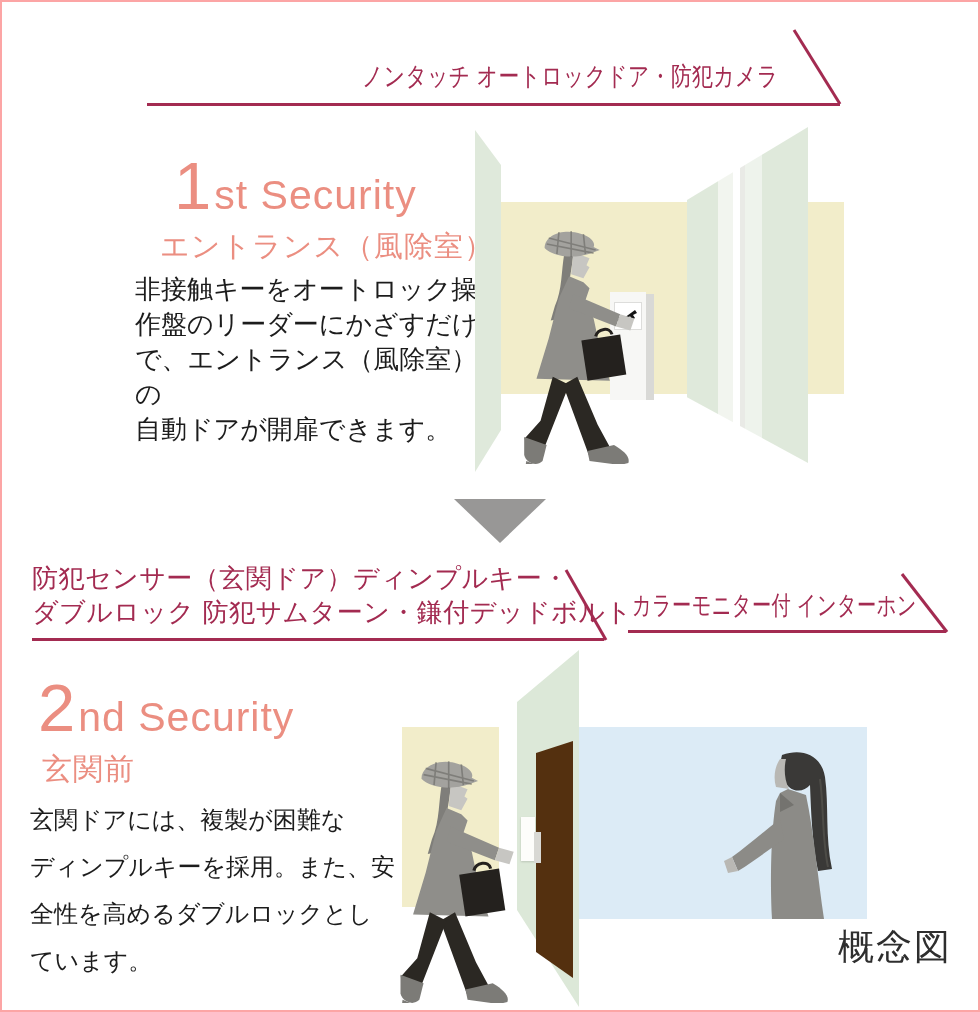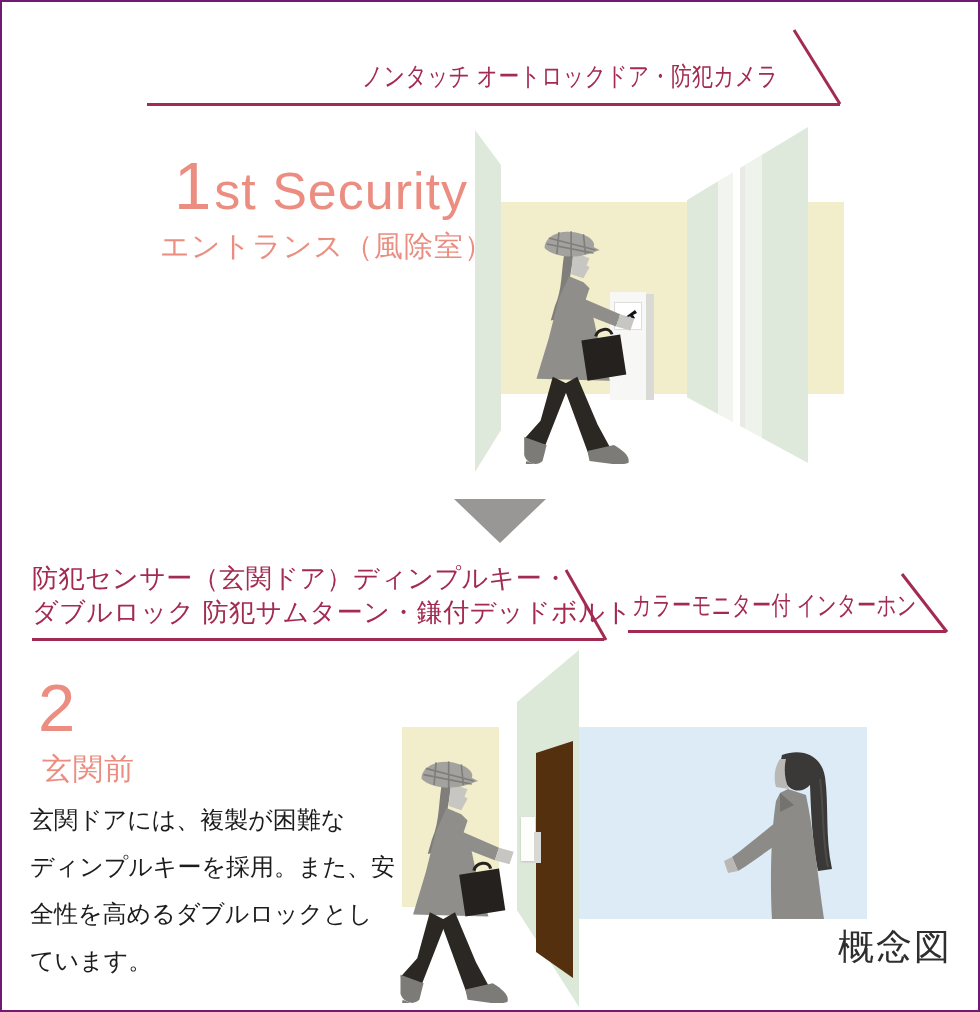--- a/index.html
+++ b/index.html
@@ -1,33 +1,33 @@
 <!DOCTYPE html>
 <html><head>
 <meta charset="utf-8">
 <style>
   html,body{margin:0;padding:0;background:#fff;}
   .poster{
     position:relative;width:976px;height:1008px;background:#ffffff;
-    border:2px solid #701a75;overflow:hidden;
+    border:2px solid #fca5a5;overflow:hidden;
     font-family:"Liberation Sans","DejaVu Sans",sans-serif;
   }
   .abs{position:absolute;}
   .crimson{color:#a32b51;}
   .salmon{color:#eb8e81;}
   .tagline{height:3px;background:#a32b51;}
   .tagtext{font-size:26px;white-space:nowrap;letter-spacing:0.5px;}
   .multiline{white-space:pre-line;}
   
   .tag1-text{top:57px;right:200px;transform:scaleX(.80);transform-origin:100% 50%;}
   .tag1-line{left:145px;top:101px;width:693px;}
   .tag1-diag{left:788px;top:26px;}
   .title{display:flex;align-items:baseline;font-weight:400;}
   .title .num{font-size:67px;line-height:1;}
-  .title .suffix{font-size:52px;margin-left:3px;letter-spacing:1px;}
+  .title .suffix{font-size:41px;margin-left:3px;letter-spacing:1px;}
   .title1{left:172px;top:150px;}
   .subtitle1{left:158px;top:225px;font-size:29px;letter-spacing:1px;}
   .body-copy{font-size:26px;line-height:35px;color:#1c1c1c;}
   .body1{left:133px;top:270px;width:350px;}
   
   .i1-leftwall{left:473px;top:128px;width:26px;height:342px;background:#dfe9db;
     clip-path:polygon(0 0,100% 10.2%,100% 87.7%,0 100%);}
   .i1-backwall{left:499px;top:200px;width:186px;height:192px;background:#f2edca;}
   .i1-panelwall{left:685px;top:125px;width:121px;height:336px;
     clip-path:polygon(0 21.7%,100% 0,100% 100%,0 80.4%);
@@ -123,20 +123,24 @@
   <div class="abs tagline tag1-line"></div>
   <svg class="abs tag1-diag" width="54" height="80">
     <line x1="4" y1="2" x2="50" y2="76" stroke="#a32b51" stroke-width="3"></line>
   </svg>
 
   <div class="abs title title1 salmon">
     <span class="num">1</span>
     <span class="suffix">st Security</span>
   </div>
   <div class="abs salmon subtitle1">エントランス（風除室）</div>
+  <div class="abs body-copy multiline body1">非接触キーをオートロック操
+作盤のリーダーにかざすだけ
+で、エントランス（風除室）の
+自動ドアが開扉できます。</div>
 
   <div class="abs i1-leftwall"></div>
   <div class="abs i1-backwall"></div>
   <div class="abs i1-panelwall"></div>
   <div class="abs i1-rightwall"></div>
   <div class="abs i1-reader-shadow"></div>
   <div class="abs i1-reader"></div>
   <div class="abs i1-keybox">
     <svg width="26" height="26" viewBox="0 0 26 26">
       <circle cx="7" cy="17" r="3.5" fill="#141414"></circle>
@@ -156,20 +160,21 @@
     <line x1="4" y1="2" x2="44" y2="72" stroke="#a32b51" stroke-width="3"></line>
   </svg>
   <div class="abs tagtext crimson tag2-right-text">カラーモニター付 インターホン</div>
   <div class="abs tagline tag2-right-line"></div>
   <svg class="abs tag2-right-diag" width="54" height="64">
     <line x1="4" y1="2" x2="49" y2="60" stroke="#a32b51" stroke-width="3"></line>
   </svg>
 
   <div class="abs title title2 salmon">
     <span class="num">2</span>
+    <span class="suffix">nd Security</span>
   </div>
   <div class="abs salmon subtitle2">玄関前</div>
   <div class="abs body-copy multiline body2">玄関ドアには、複製が困難な
 ディンプルキーを採用。また、安
 全性を高めるダブルロックとし
 ています。</div>
 
   <div class="abs i2-leftwall"></div>
   <div class="abs i2-bluewall"></div>
   <div class="abs i2-greenwall"></div>

